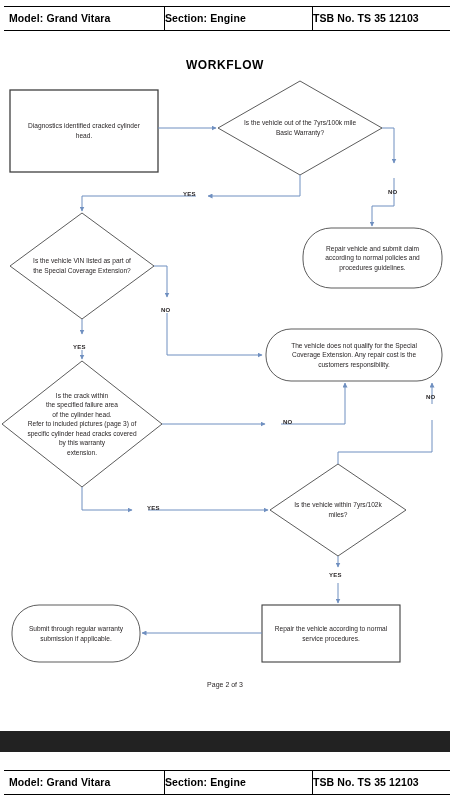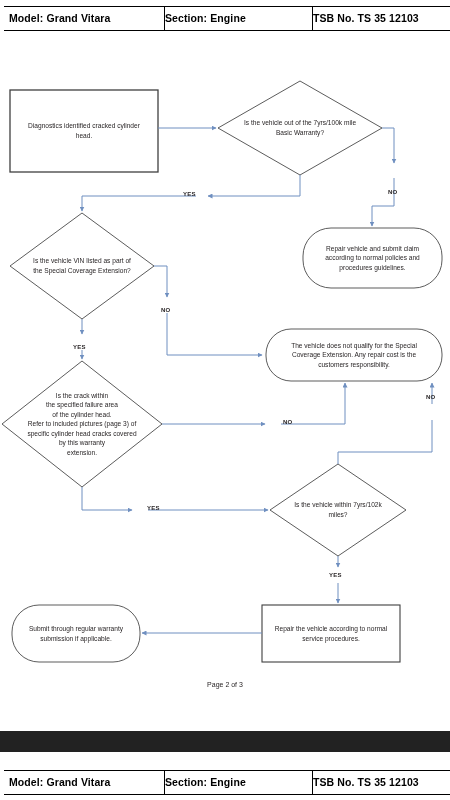--- a/index.html
+++ b/index.html
@@ -119,20 +119,21 @@
   <table class="hdr-table" id="hdr-top">
     <tbody>
         <tr>
       <td class="c1" style="width:155px">Model: Grand Vitara</td>
       <td class="c2" style="width:147px">Section: Engine</td>
       <td class="c3" style="width:140px">TSB No. TS 35 12103</td>
     </tr>
   </tbody>
     </table>
 
+  <div class="wf-title">WORKFLOW</div>
 
   <div id="flow">
     <svg width="450" height="800" viewBox="0 0 450 800" xmlns="http://www.w3.org/2000/svg">
       <defs>
         <marker id="ah" viewBox="0 0 10 10" refX="9" refY="5" markerWidth="5" markerHeight="5" orient="auto-start-reverse">
           <path d="M 0 0 L 10 5 L 0 10 z" fill="#6f8fc0"></path>
         </marker>
       </defs>
 
       <g stroke="#3f3f3f" fill="#ffffff">

